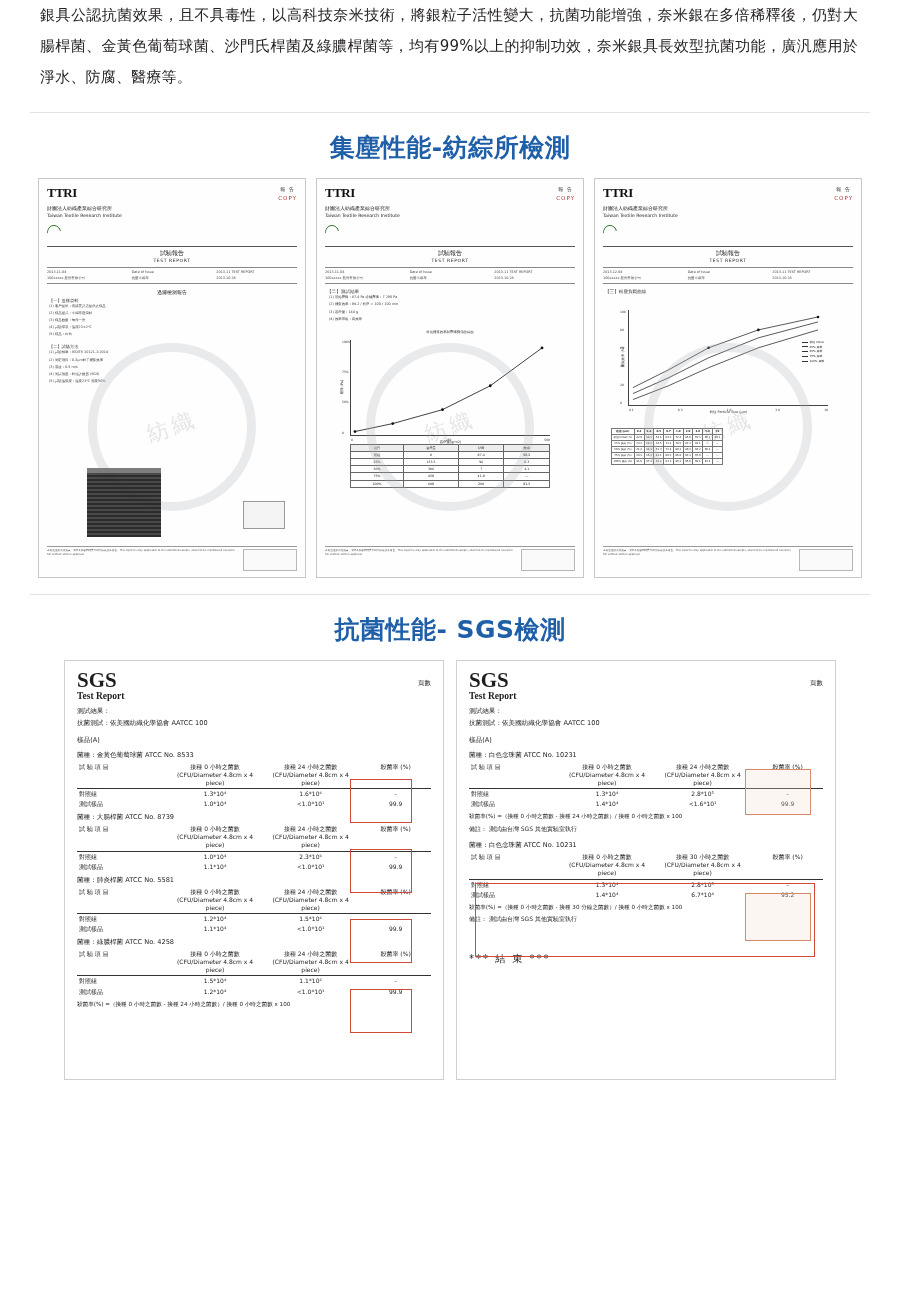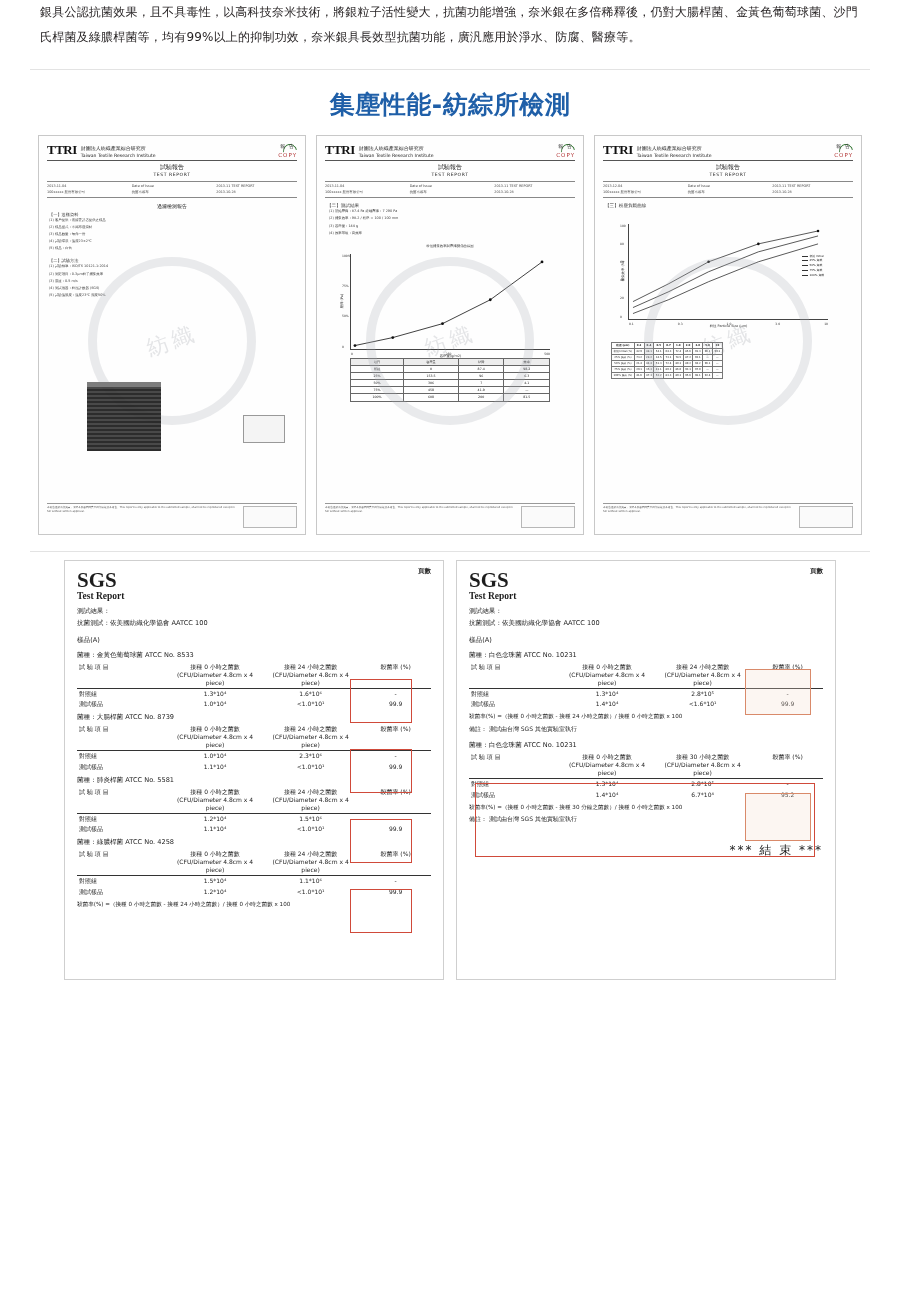--- a/index.html
+++ b/index.html
@@ -29,21 +29,21 @@
     font-size: 35px;
     font-weight: bold;
     letter-spacing: 1px;
     color: #231f20;
     margin: 26px 0 18px 0;
     font-family: "DejaVu Sans", "Liberation Sans", sans-serif;
   }
 
   
   .intro {
-    font-size: 12px;
+    font-size: 15px;
     line-height: 2.05;
     color: #231f20;
     text-align: justify;
     margin: 0 12px 20px 10px;
     letter-spacing: 0.2px;
   }
 
   .divider {
     border: none;
     border-top: 1px solid #e3e3e3;
@@ -77,21 +77,22 @@
     padding: 7px 8px;
     overflow: hidden;
     font-size: 3.4px;
     color: #3a3a3a;
   }
   .ttri-head {
     display: flex;
     align-items: flex-start;
     gap: 4px;
     border-bottom: 1px solid #555;
-    padding-bottom: 0;
+    padding-bottom: 7px;
+    flex-direction: column;
   }
   .ttri-logo {
     font-size: 13px;
     font-weight: bold;
     letter-spacing: -0.5px;
     color: #111;
     line-height: 1;
     font-family: "Liberation Serif", serif;
   }
   .ttri-org {
@@ -330,22 +331,22 @@
     line-height: 0.95;
   }
   .sgs-sub {
     font-size: 9.5px;
     font-weight: bold;
     font-family: "Liberation Serif", serif;
     margin-bottom: 5px;
   }
   .sgs-page {
     position: absolute;
-    right: 12px; top: 6px;
-    font-size: 6.5px; color: #222; font-weight: bold;
+    right: 12px; top: 18px;
+    font-size: 6.5px; color: #222;
   }
   .sgs-line {
     font-size: 6.6px;
     line-height: 1.75;
     color: #1d1d1d;
     margin: 0;
   }
   .sgs-strain {
     font-size: 6.6px;
     margin-top: 4px;
@@ -381,24 +382,24 @@
     background: rgba(245,222,210,0.28);
     pointer-events: none;
     box-sizing: border-box;
   }
   .note {
     font-size: 6px;
     margin-top: 3px;
     line-height: 1.6;
   }
   .end-mark {
-    text-align: right;
-    font-size: 12px;
+    text-align: left;
+    font-size: 10px;
     letter-spacing: 2px;
-    margin-top: 18px;
+    margin-top: 28px;
   }
   .formula {
     font-size: 5.6px;
     margin-top: 3px;
     line-height: 1.5;
   }
 </style>
 </head>
 <body>
 
@@ -725,20 +726,21 @@
 
       <div class="ttri-foot">
         <div class="col">本報告僅對來樣負責，未經本所書面同意不得部分複製本報告。This report is only applicable to the submitted sample, shall not be reproduced except in full without written approval.</div>
         <div class="sig"></div>
       </div>
     </div>
   </div>
 
   <hr class="divider" style="margin-top:16px">
 
+  <h2 class="section-title">抗菌性能- SGS檢測</h2>
 
   <div class="sgs-row">
 
     <div class="sgs-card">
       <div class="sgs-logo">SGS</div>
       <div class="sgs-sub">Test Report</div>
       <div class="sgs-page">頁數</div>
 
       <div class="sgs-line">測試結果：</div>
       <div class="sgs-line">抗菌測試：依美國紡織化學協會 AATCC 100</div>

